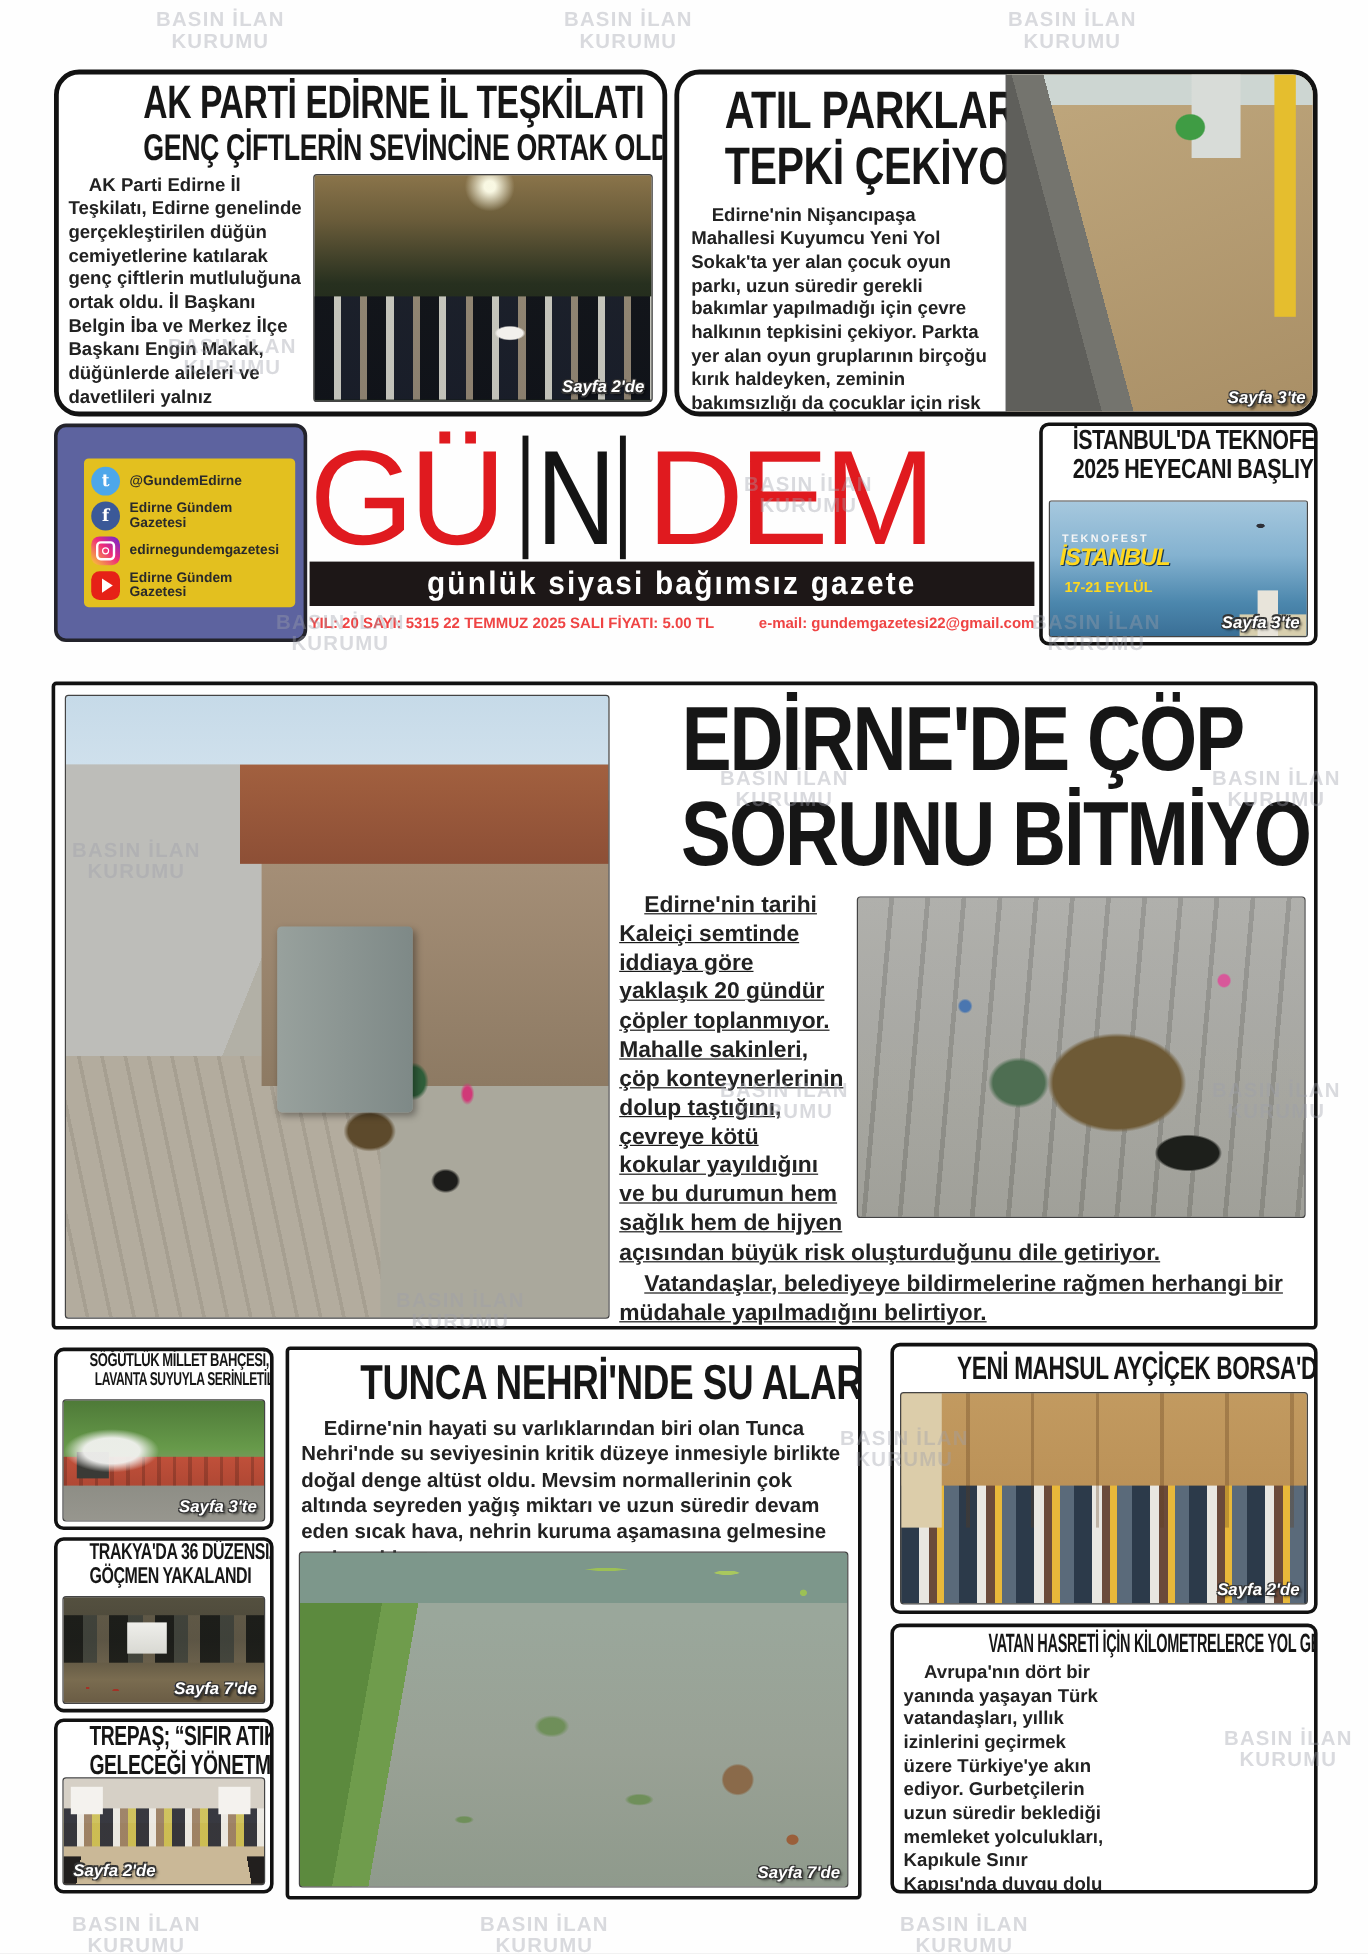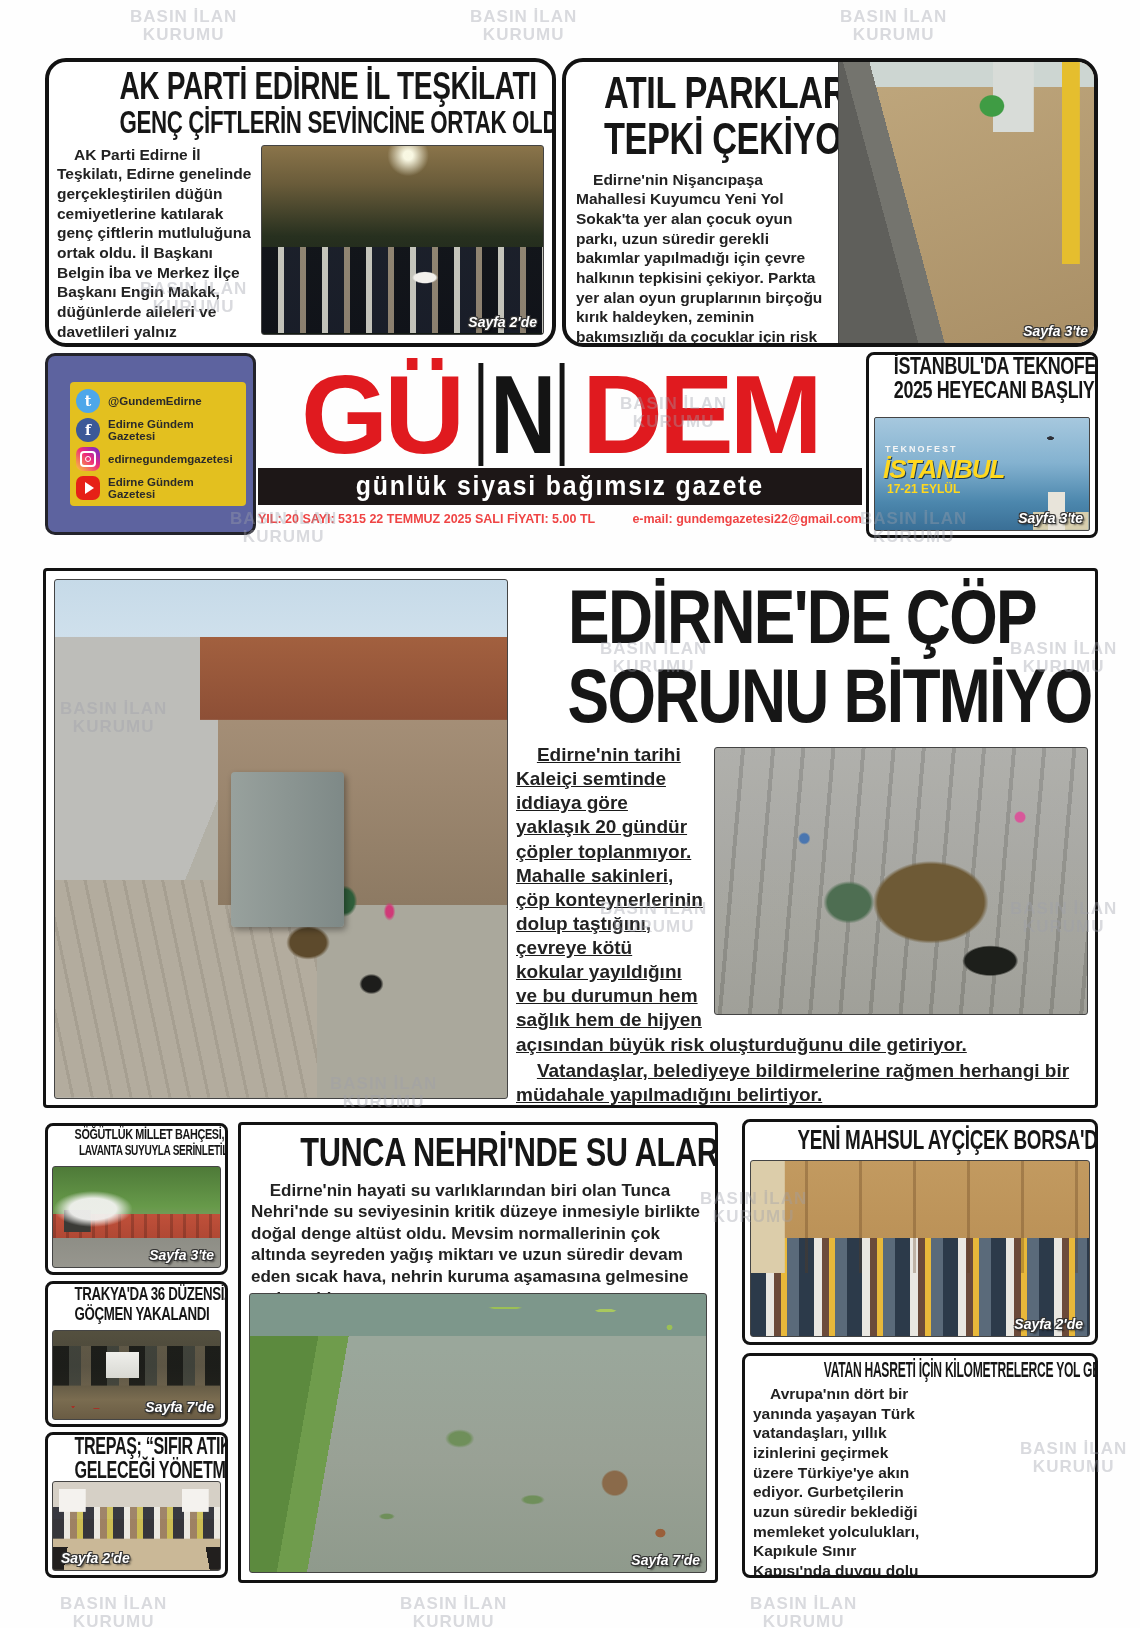--- a/index.html
+++ b/index.html
@@ -42,36 +42,36 @@
   .soc-ic{width:24px;height:24px;border-radius:50%;flex:none;display:flex;align-items:center;justify-content:center;
           color:#fff;font-weight:bold;font-size:14px;font-family:"DejaVu Serif",serif;}
   .ic-tw{background:#4da7ea;} .ic-fb{background:#3b5998;}
   .ic-ig{background:linear-gradient(45deg,#f9ce34,#ee2a7b 55%,#6228d7);border-radius:7px;}
   .ic-ig i{display:block;width:12px;height:12px;border:2px solid #fff;border-radius:4px;position:relative;}
   .ic-ig i::after{content:"";position:absolute;left:3px;top:3px;width:4px;height:4px;border:1px solid #fff;border-radius:50%;}
   .ic-yt{background:#e62117;border-radius:7px;}
   .ic-yt i{display:block;width:0;height:0;border-left:9px solid #fff;border-top:6px solid transparent;border-bottom:6px solid transparent;margin-left:2px;}
   .soc-label{font-size:11.5px;font-weight:bold;color:#2a2a2a;}
   #logo-zone{position:absolute;left:258px;top:348px;width:604px;height:192px;}
-  #logo{display:flex;justify-content:center;align-items:flex-end;height:118px;font-weight:bold;font-size:112px;line-height:.92;letter-spacing:-4px;}
+  #logo{display:flex;justify-content:flex-start;align-items:flex-end;height:118px;font-weight:normal;font-size:112px;line-height:.92;letter-spacing:-4px;}
   #logo .red{color:#e01a1f;}
   #logo .logo-n{color:#141414;border-left:6px solid #141414;border-right:6px solid #141414;padding:0 8px;margin:0 8px;transform:scaleX(.82);}
   #tagline-bar{background:#1d1717;height:37px;display:flex;align-items:center;justify-content:center;margin-top:2px;}
   #tagline-bar span{color:#fff;font-weight:bold;font-size:27px;letter-spacing:2px;transform:scaleX(.92);white-space:nowrap;}
   #info-row{display:flex;justify-content:space-between;align-items:center;margin-top:7px;font-size:12.5px;font-weight:bold;color:#ef4444;}
   #teknofest{left:866px;top:352px;width:232px;height:186px;}
   #teknofest .hl1,#teknofest .hl2{font-size:23px;}
   #teknofest .photo{position:absolute;left:5px;right:5px;bottom:4px;top:62px;border-radius:2px;}
   .ph-teknofest{background:
      radial-gradient(closest-side at 82% 18%, #2e3038 0 8%, transparent 10%),
      linear-gradient(#e8e4da,#e8e4da) 88% 100%/8% 34% no-repeat,
      linear-gradient(#d8cfae,#d8cfae) 100% 100%/26% 16% no-repeat,
      linear-gradient(180deg,#a6c8de 0%,#84b2d0 40%,#4c87ad 75%,#3a6f96 100%);}
   .tk-title{position:absolute;left:10px;top:26px;color:#f5f5f5;font-weight:bold;font-size:9px;letter-spacing:2px;}
-  .tk-city{position:absolute;left:8px;top:36px;color:#ffd81e;font-weight:bold;font-style:italic;font-size:26px;letter-spacing:-1px;text-shadow:1px 1px 0 #1a3a55;}
+  .tk-city{position:absolute;left:8px;top:36px;color:#ffd81e;font-weight:bold;font-style:italic;font-size:20px;letter-spacing:-1px;text-shadow:1px 1px 0 #1a3a55;}
   .tk-date{position:absolute;left:12px;top:64px;color:#ffd81e;font-weight:bold;font-size:12px;}
   
   #main-box{left:43px;top:568px;width:1055px;height:540px;border-radius:4px;}
   #main-box .photo.main-left{position:absolute;left:8px;top:8px;width:452px;height:518px;}
   #main-right{position:absolute;left:470px;top:6px;width:572px;}
   #main-right .hl1,#main-right .hl2{font-size:76px;letter-spacing:-2px;}
   #main-flow{margin-top:8px;font-size:19px;text-decoration:underline;}
   #main-flow .photo.garbage{float:right;width:372px;height:266px;margin:4px 0 6px 10px;}
   #main-flow p{margin:0 0 2px 0;}
   .ph-street{background:

